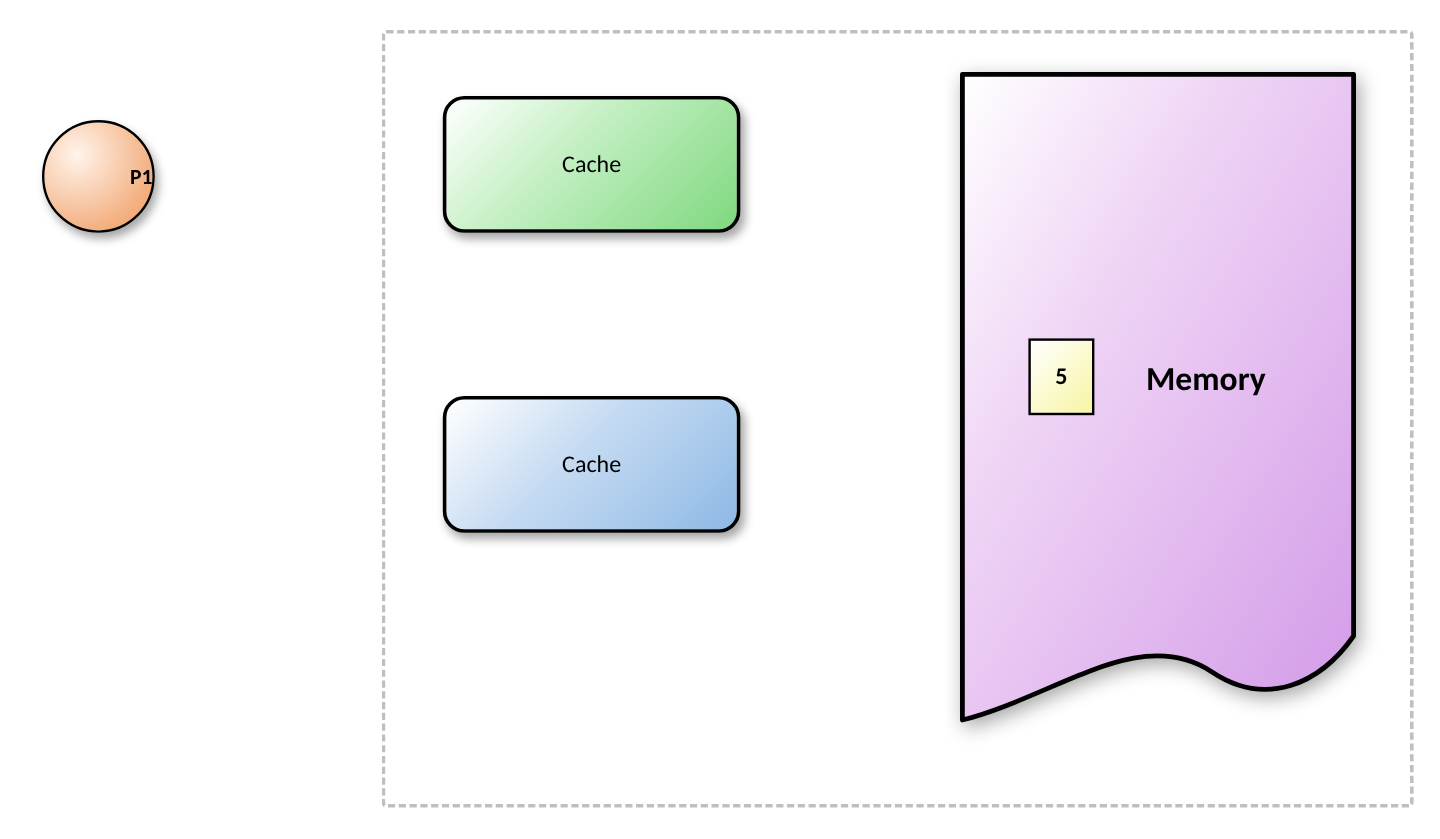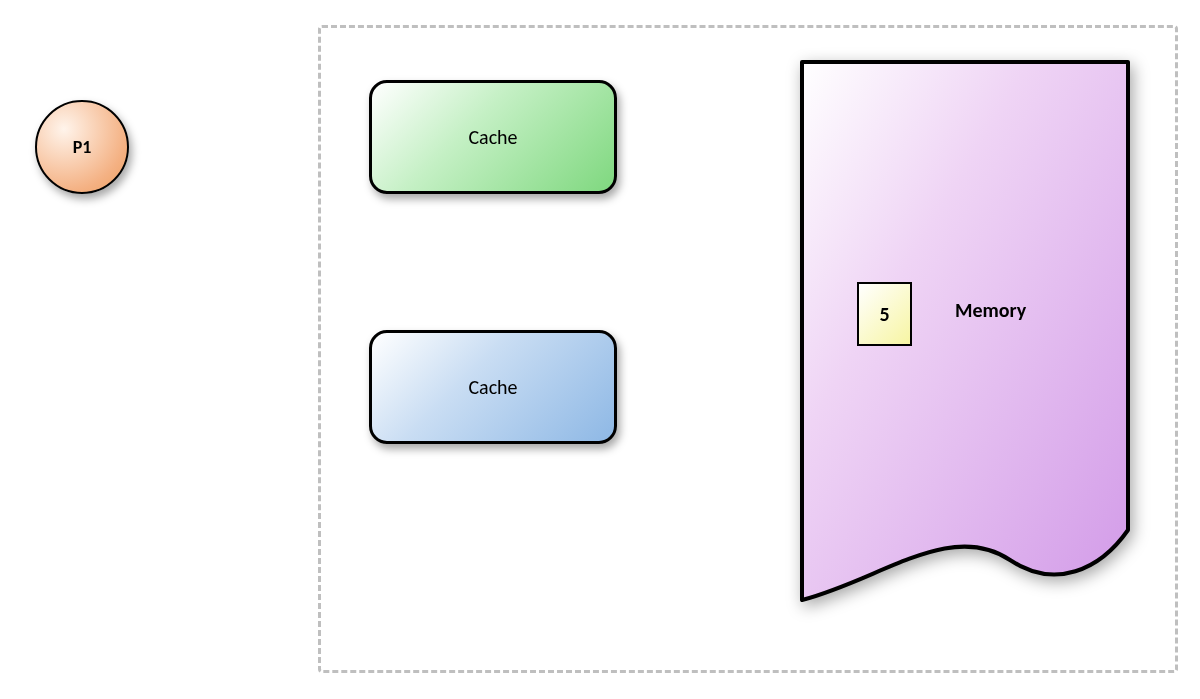--- a/index.html
+++ b/index.html
@@ -37,21 +37,21 @@
       border-radius: 50%;
       border: 2px solid #000;
       background: radial-gradient(circle at 30% 30%, #fff4eb, #f4b183 70%, #ed9e5e);
       display: flex;
       align-items: center;
       justify-content: center;
       font-weight: bold;
       font-size: 18px;
       box-shadow: 3px 5px 8px rgba(0,0,0,0.35);
     }
-    .p1 { left: 35px; top: 100px; }
+    .p1 { left: 35px; top: 100px; justify-content: flex-end; }
     .p2 { left: 35px; top: 348px; }
     
     .cache {
       position: absolute;
       width: 248px;
       height: 114px;
       border-radius: 18px;
       border: 3px solid #000;
       display: flex;
       align-items: center;
@@ -82,21 +82,21 @@
     .memory-wrap svg {
       width: 100%;
       height: 100%;
       display: block;
     }
     .memory-label {
       position: absolute;
       left: 955px;
       top: 298px;
       font-weight: bold;
-      font-size: 20px;
+      font-size: 28px;
     }
     
     .mem-value {
       position: absolute;
       left: 857px;
       top: 282px;
       width: 55px;
       height: 64px;
       background: linear-gradient(135deg, #ffffff 0%, #fbfad0 50%, #f7f5a3 100%);
       border: 2px solid #000;

